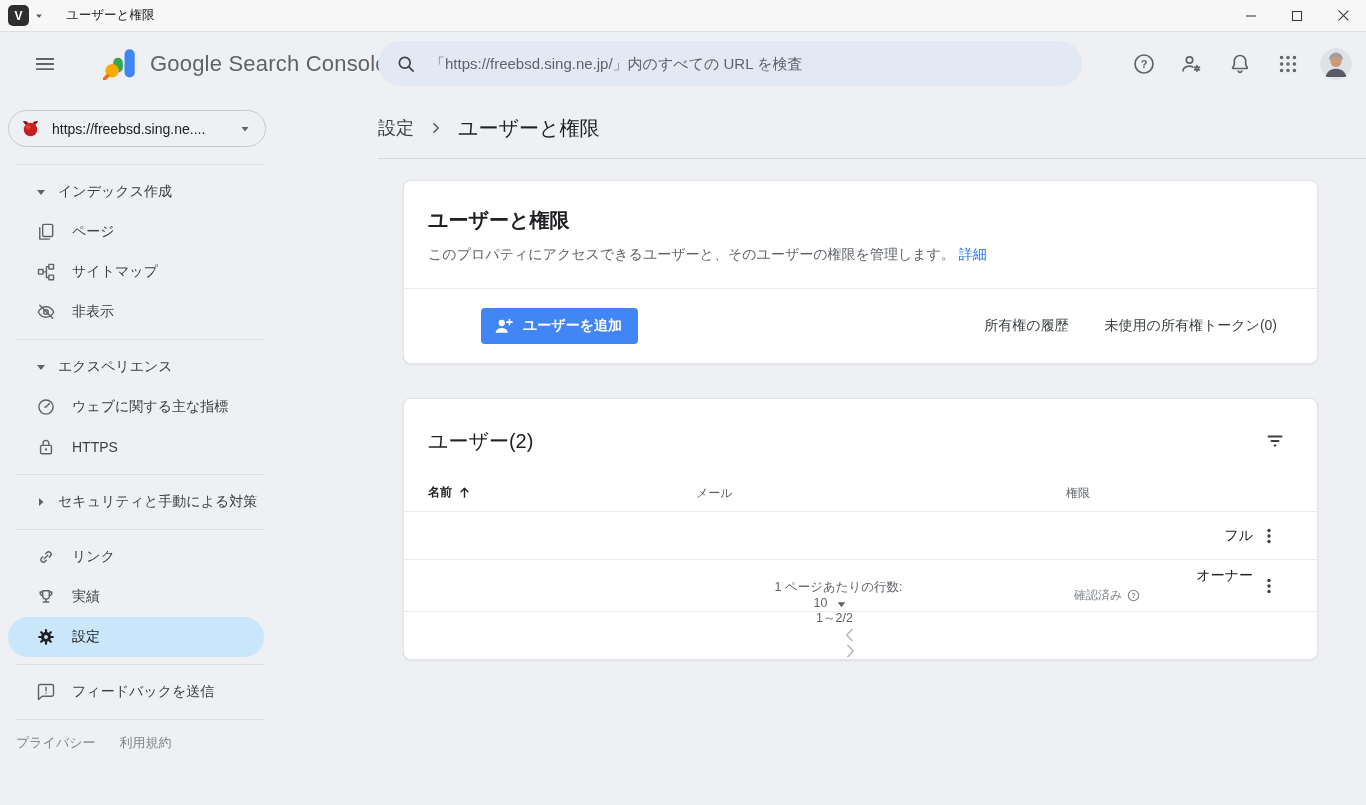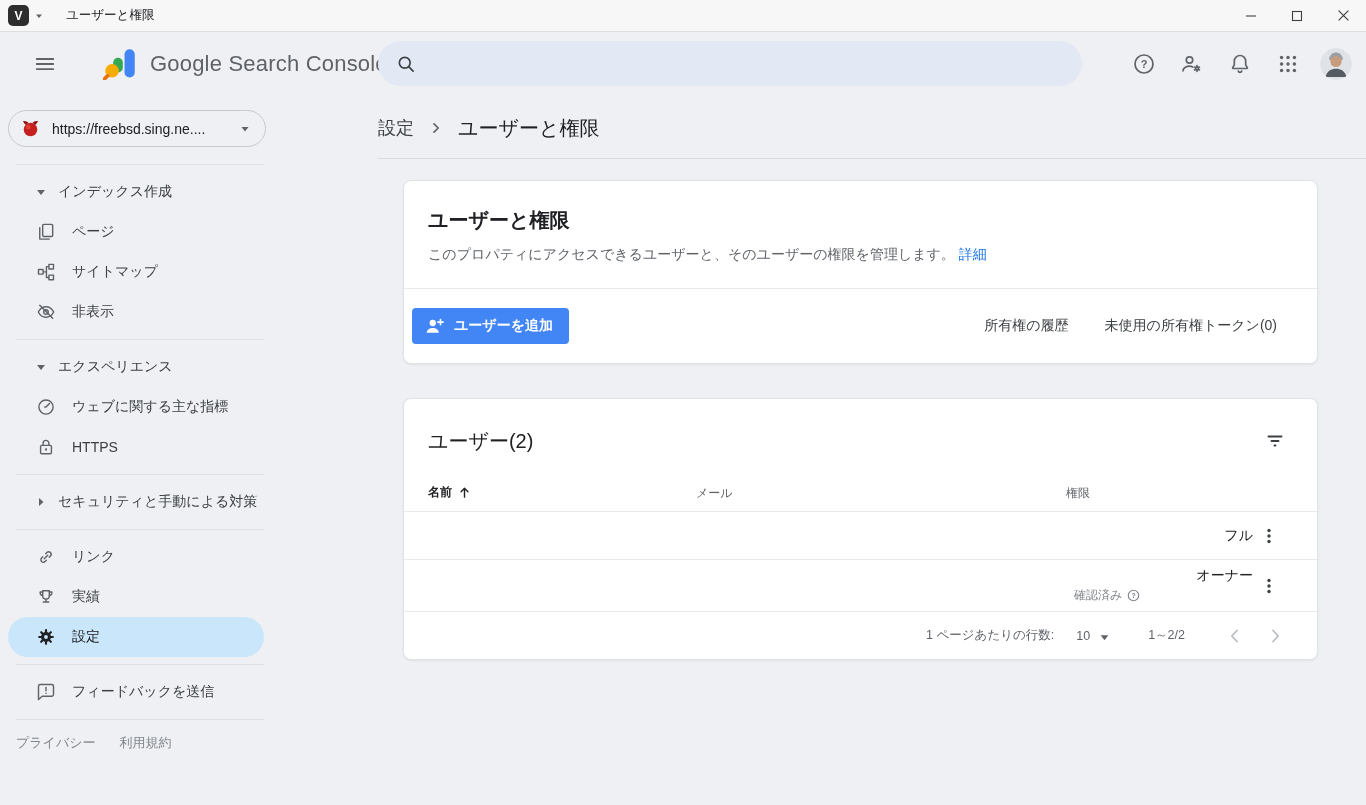--- a/index.html
+++ b/index.html
@@ -76,21 +76,21 @@
   .card {
     background:#fff; border:1px solid #e0e3e7; border-radius:8px;
     width:915px; margin-left:25px; box-shadow:0 1px 2px rgba(60,64,67,.08);
   }
   .card1 { margin-top:21px; }
   .card1-head { padding:26px 24px 24px 24px; }
   .card-title { font-size:20px; font-weight:600; color:#202124; }
   .card-desc { margin-top:12px; font-size:14px; color:#5f6368; }
   .link { color:#1a73e8; text-decoration:none; }
   .card-divider { border-top:1px solid #e8eaed; }
-  .card-actions { display:flex; align-items:center; padding:19px 40px 19px 8px; }
+  .card-actions { display:flex; align-items:center; padding:19px 40px 19px 40px;margin-left:37px; }
   .btn-primary {
     display:flex; align-items:center; gap:9px; height:36px; padding:0 16px 0 12px;
     background:#4285f4; color:#fff; border:none; border-radius:4px;
     font-size:14px; font-weight:600; font-family:inherit;
   }
   .text-action { font-size:14px; color:#3c4043; }
   .actions-spacer { flex:1; }
   .gap36 { width:36px; }
 
   .card2 { margin-top:34px; }
@@ -106,21 +106,21 @@
   .th.sorted { color:#202124; font-weight:700; }
   .tbl-row { display:flex; align-items:center; border-top:1px solid #e8eaed; padding:0 32px;text-align:right; }
   .row1 { height:48px; }
   .row2 { height:52px; }
   .perm-main { font-size:14px; color:#202124; }
   .perm-note { margin-top:2px; font-size:12px; color:#80868b; display:flex; align-items:center; gap:5px; }
 
   .tbl-pagination {
     display:flex; align-items:center; justify-content:flex-end;
     border-top:1px solid #e8eaed; height:48px; padding-right:22px;
-    font-size:12.5px; color:#5f6368;
+    font-size:12.5px; color:#5f6368;flex-direction:column;
   }
   .rpp-label { margin-right:22px; }
   .rpp-value { display:flex; align-items:flex-end; gap:9px; margin-right:38px; }
   .range { margin-right:30px; color:#5f6368; }
   .pg-btn { width:40px; height:40px; display:flex; align-items:center; justify-content:center; }
 </style>
 </head>
 <body>
 
 <div class="titlebar">
@@ -161,20 +161,21 @@
       <circle cx="8" cy="20" r="6" fill="#f9ab00"></circle>
       <path d="M4 24.5L1.2 27.3" stroke="#e8710a" stroke-width="3.2" stroke-linecap="round"></path>
     </svg>
     <span class="logo-text">Google Search Console</span>
   </div>
   <div class="searchbox">
     <svg width="20" height="20" viewBox="0 0 24 24">
         <circle cx="10.5" cy="10.5" r="6.5" fill="none" stroke="#3c4043" stroke-width="2"></circle>
         <path d="M15.5 15.5l5 5" stroke="#3c4043" stroke-width="2" stroke-linecap="round"></path>
       </svg>
+    <input type="text" placeholder="「https://freebsd.sing.ne.jp/」内のすべての URL を検査" style="">
   </div>
   <div class="appbar-right">
     <div class="iconbtn clickable">
       <svg width="24" height="24" viewBox="0 0 24 24">
           <circle cx="12" cy="12" r="9" fill="none" stroke="#5f6368" stroke-width="1.7"></circle>
           <text x="12" y="16" text-anchor="middle" font-size="11" font-weight="700" fill="#5f6368">?</text>
         </svg>
     </div>
     <div class="iconbtn clickable">
       <svg width="24" height="24" viewBox="0 0 24 24" fill="none" stroke="#5f6368" stroke-width="1.7" stroke-linecap="round">

